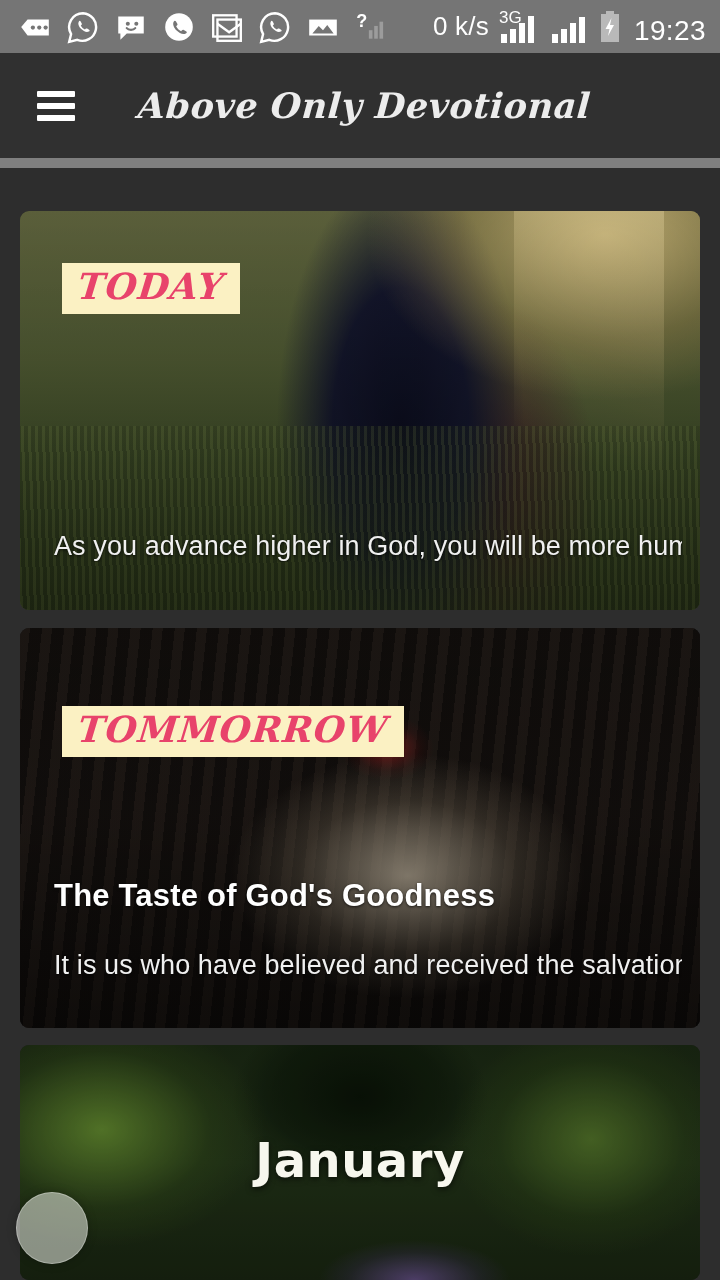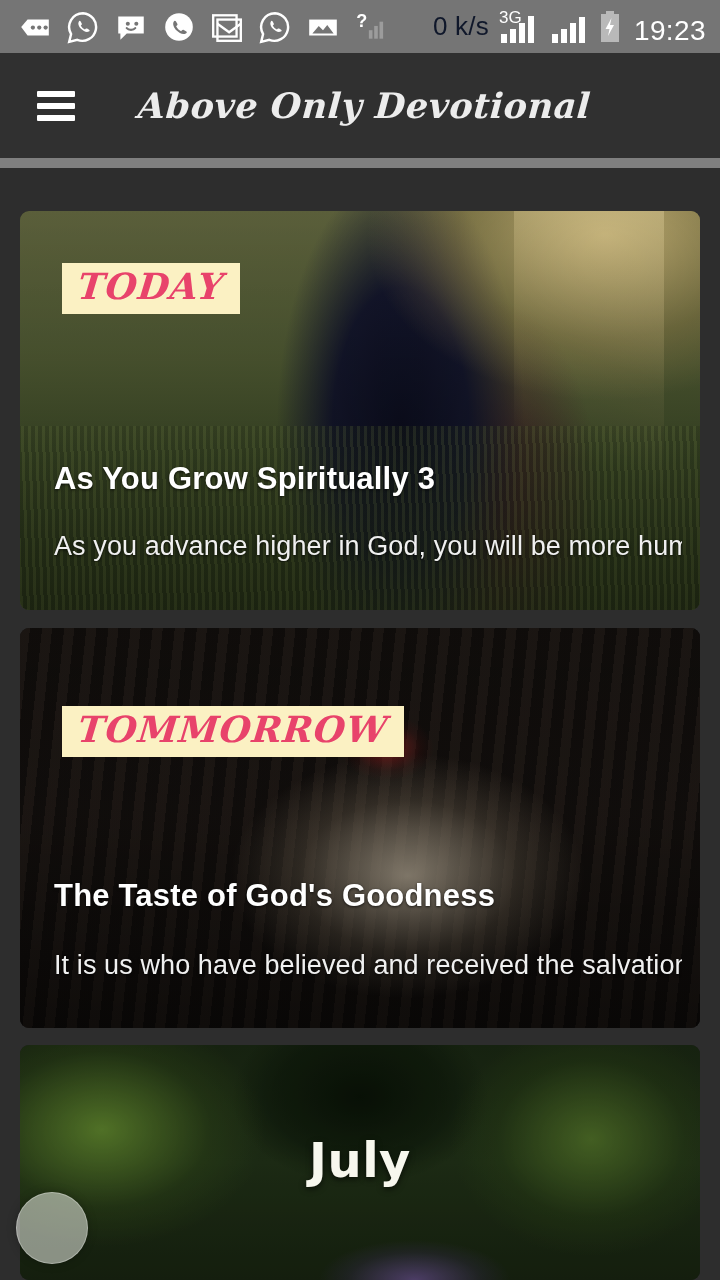--- a/index.html
+++ b/index.html
@@ -14,21 +14,21 @@
   .statusbar{
     position:absolute; top:0; left:0; width:720px; height:53px;
     background:#757575;
     display:flex; align-items:center;
     padding:0 14px 0 18px;
   }
   .sb-left{ display:flex; align-items:center; gap:14px; flex:1; }
   .sb-right{ display:flex; align-items:center; gap:10px; }
   .sb-ic{ width:34px; height:34px; display:block; flex:none; }
   .sb-net{
-    color:#0f172a; font-size:26px; letter-spacing:.2px;
+    color:#ffffff; font-size:26px; letter-spacing:.2px;
     font-family:"Liberation Sans", sans-serif;
   }
   .sb-clock{
     color:#fff; font-size:28px; letter-spacing:.4px; margin-left:3px;margin-top:8px;
   }
   .sig{ position:relative; width:42px; height:34px; }
   .sig .g3{
     position:absolute; top:-2px; left:0; font-size:17px; color:#fff;
     font-family:"Liberation Sans", sans-serif;
   }
@@ -263,35 +263,34 @@
 
   <div class="card" id="card1">
     <div class="bg">
       <div class="streak"></div>
       <div class="grass"></div>
     </div>
     <div class="shade"></div>
     <div class="badge">
       <span>TODAY</span>
     </div>
-    <div class="card-title">As You Grow Spiritually 3</div>
     <div class="card-sub">As you advance higher in God, you will be more humbl...</div>
   </div>
 
   <div class="card" id="card2">
     <div class="bg"></div>
     <div class="shade"></div>
     <div class="badge">
       <span>TOMMORROW</span>
     </div>
     <div class="card-title">The Taste of God's Goodness</div>
     <div class="card-sub">It is us who have believed and received the salvation f...</div>
   </div>
 
   <div class="card" id="card3">
     <div class="bg"></div>
     <div class="shade"></div>
-    <div class="month-title">July</div>
+    <div class="month-title">January</div>
   </div>
 
 </div>
 
 <div class="floating-ball"></div>
 
 </body></html>

